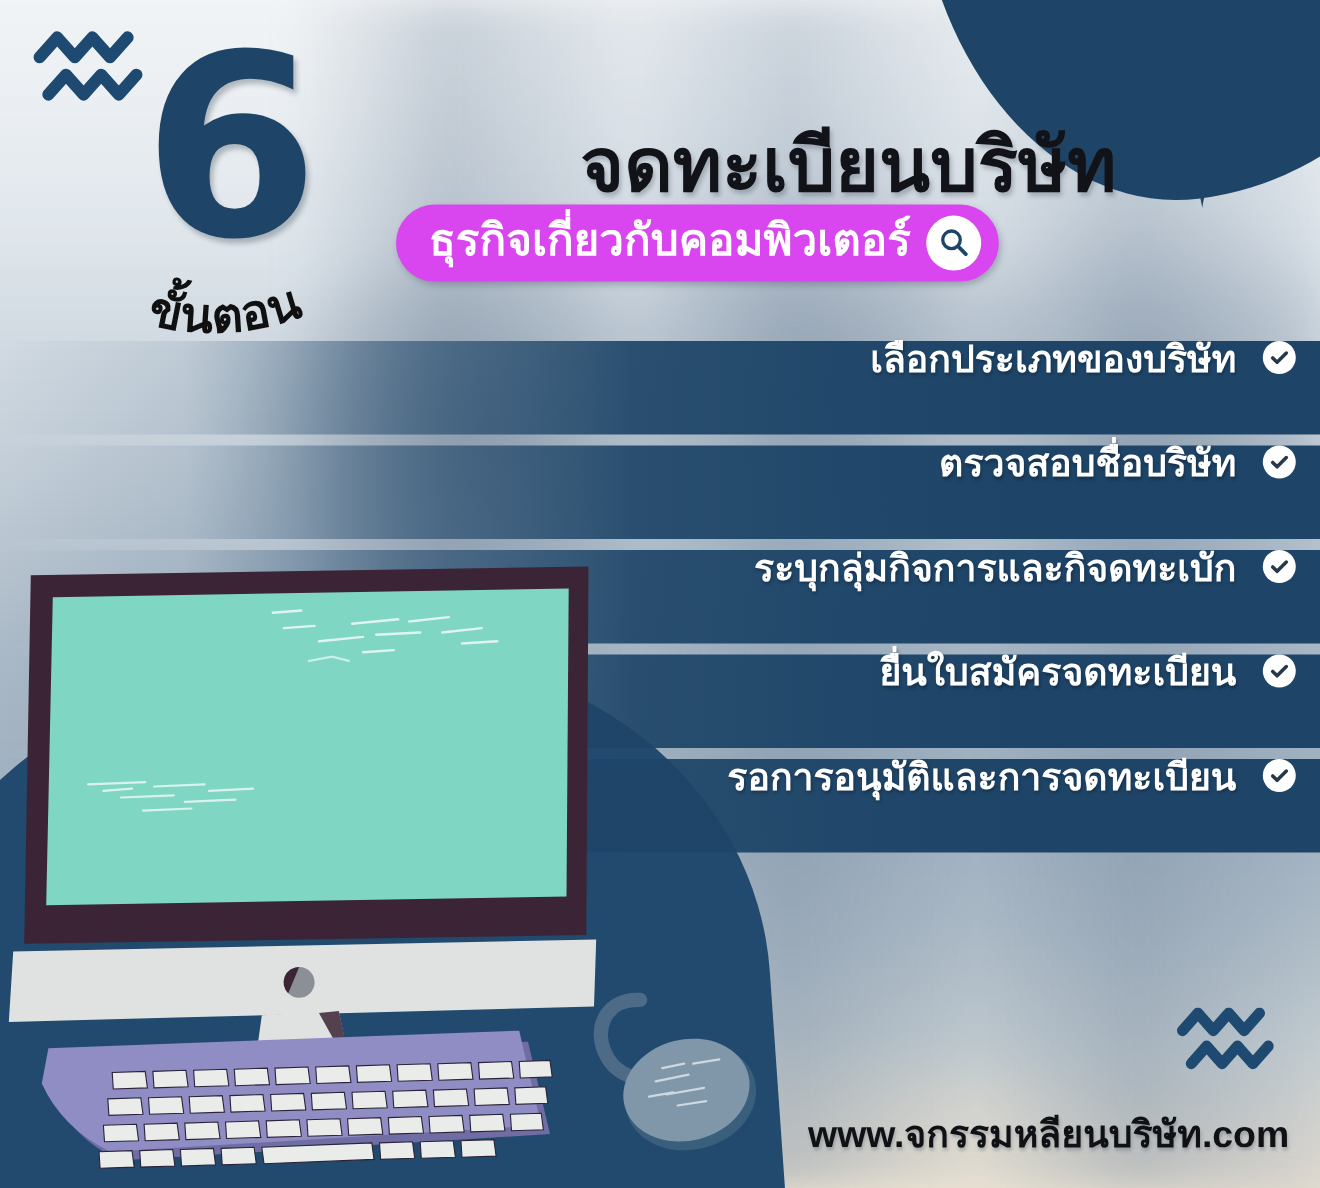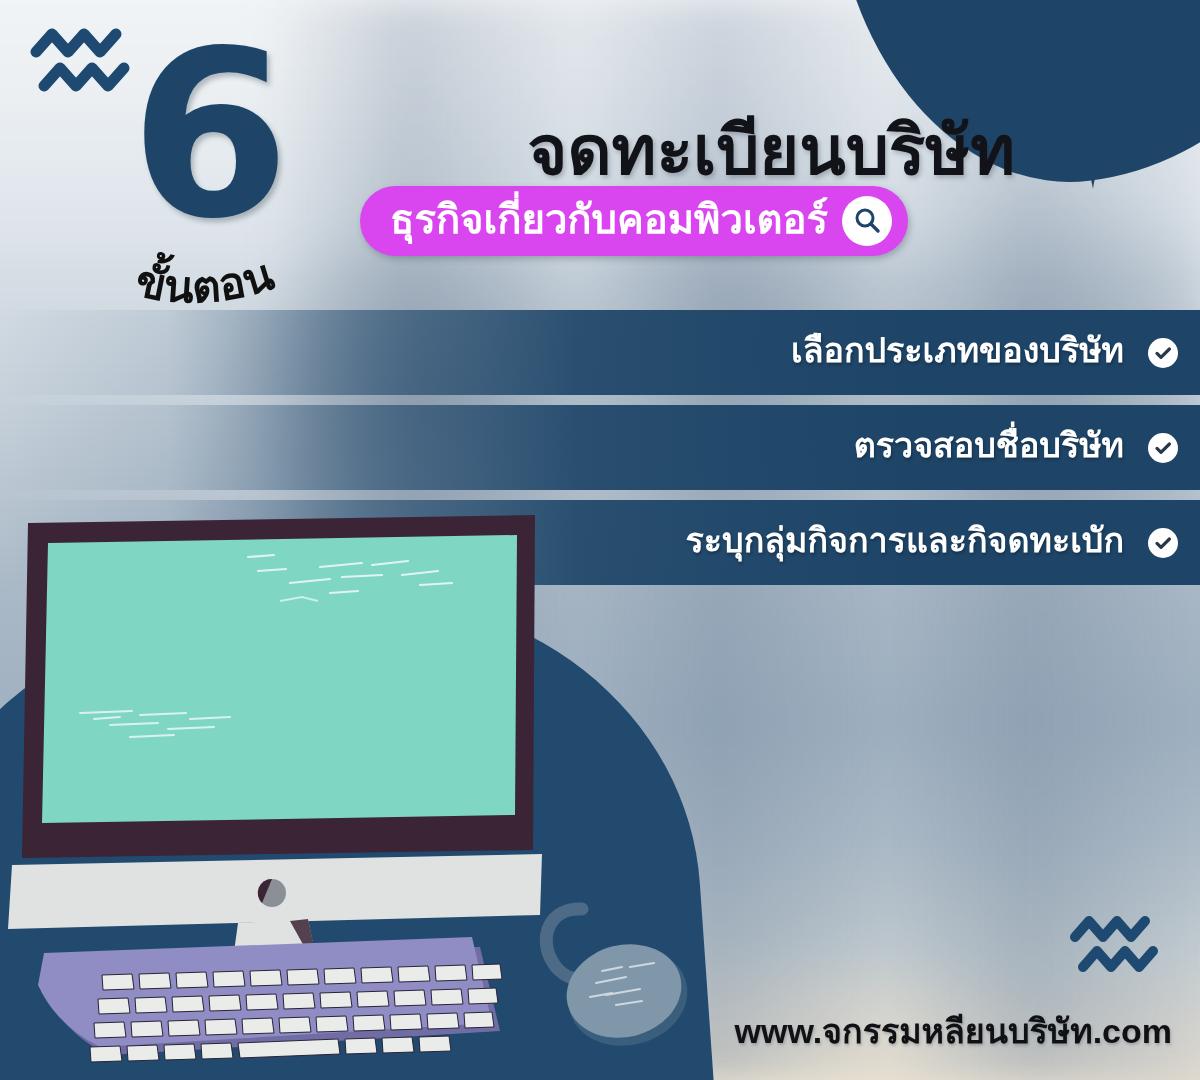--- a/index.html
+++ b/index.html
@@ -124,21 +124,21 @@
     background: #ffffff; border-radius: 50%;
     display: flex; align-items: center; justify-content: center;
   }
 
   
   .steps { position: absolute; left: 0; top: 310px; width: 1200px; }
   .step-row {
     position: relative;
     height: 85px;
     margin-bottom: 10px;
-    display: flex; align-items: center; justify-content: flex-end;
+    display: flex; justify-content: flex-end;
     background: linear-gradient(to right,
         rgba(30,69,104,0) 0%,
         rgba(30,69,104,0.10) 14%,
         rgba(30,69,104,0.55) 30%,
         rgba(30,69,104,0.92) 48%,
         rgba(30,69,104,0.97) 62%,
         #1e4568 76%);
     padding-right: 22px;
   }
   .step-label {
@@ -249,21 +249,37 @@
     <div class="step-row">
       <span class="step-label">ระบุกลุ่มกิจการและกิจดทะเบัก</span>
       <span class="check-badge">
         <svg viewBox="0 0 24 24" width="24" height="24">
           <path d="M6 12.4 L10 16.4 L18.4 8" stroke="#26394a" stroke-width="3.2" fill="none" stroke-linecap="round" stroke-linejoin="round"></path>
         </svg>
       </span>
     </div>
 
 
-
+    <div class="step-row">
+      <span class="step-label">ยื่นใบสมัครจดทะเบียน</span>
+      <span class="check-badge">
+        <svg viewBox="0 0 24 24" width="24" height="24">
+          <path d="M6 12.4 L10 16.4 L18.4 8" stroke="#26394a" stroke-width="3.2" fill="none" stroke-linecap="round" stroke-linejoin="round"></path>
+        </svg>
+      </span>
+    </div>
+
+    <div class="step-row">
+      <span class="step-label">รอการอนุมัติและการจดทะเบียน</span>
+      <span class="check-badge">
+        <svg viewBox="0 0 24 24" width="24" height="24">
+          <path d="M6 12.4 L10 16.4 L18.4 8" stroke="#26394a" stroke-width="3.2" fill="none" stroke-linecap="round" stroke-linejoin="round"></path>
+        </svg>
+      </span>
+    </div>
 
   </div>
 
   <div class="illustration">
     <svg viewBox="0 0 720 575">
 
       <path d="M38 18 L545 10 L543 345 L32 353 Z" fill="#3b2436"></path>
 
       <path d="M58 38 L527 30 L525 310 L52 318 Z" fill="#7fd6c3"></path>
 

